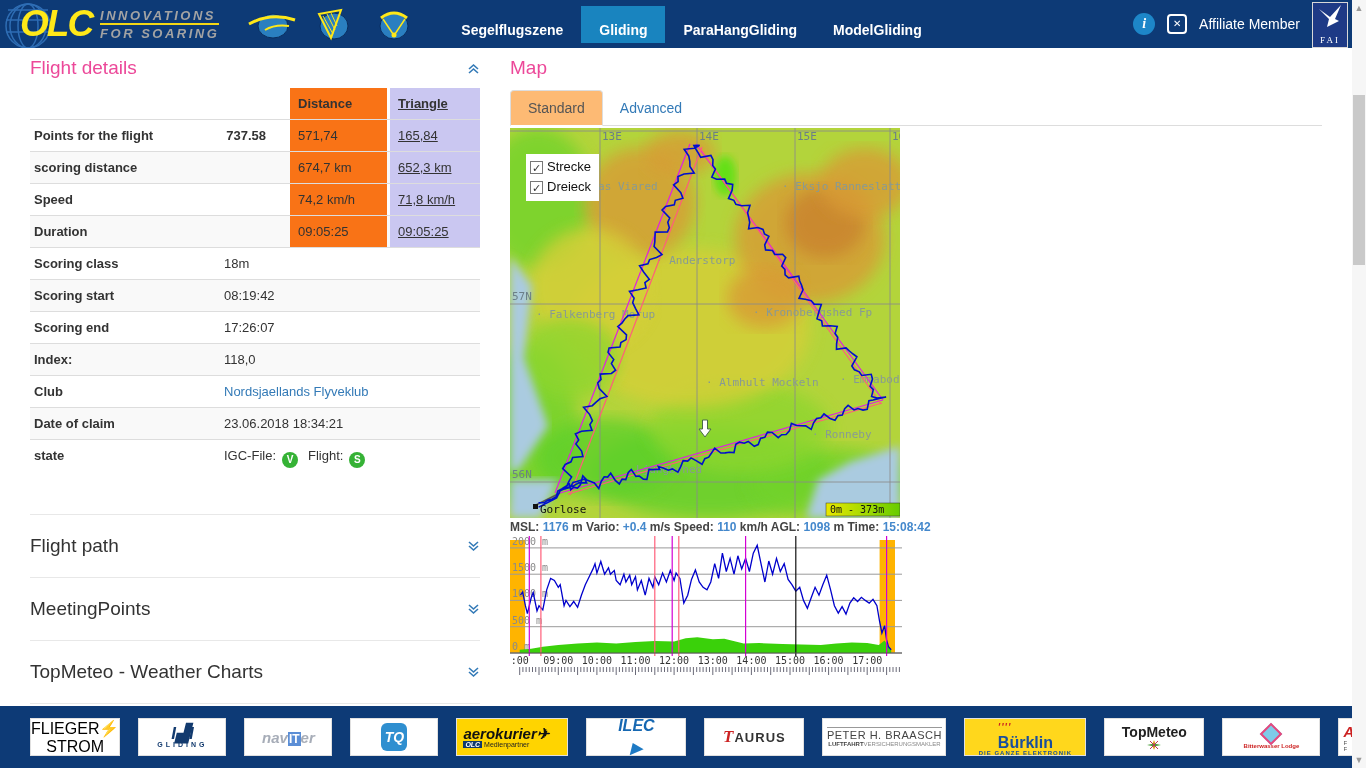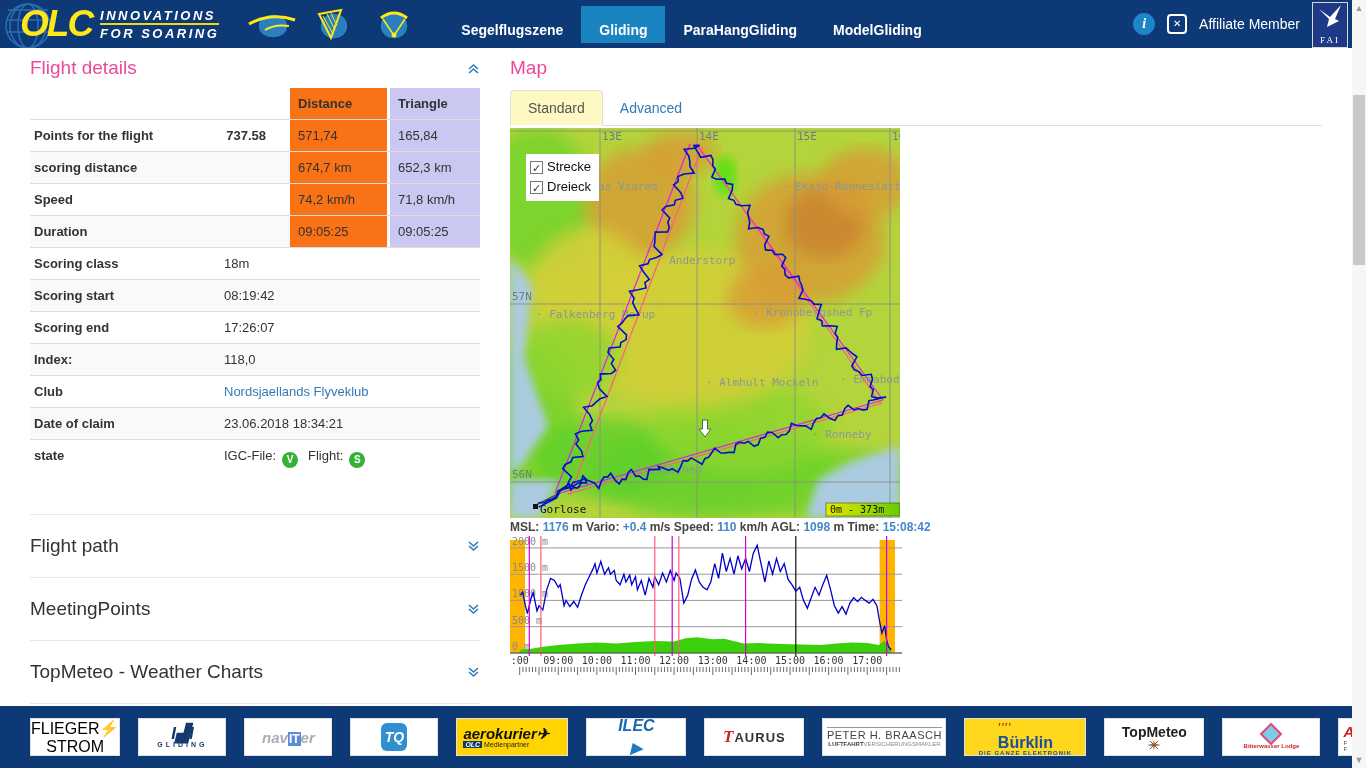--- a/index.html
+++ b/index.html
@@ -8,21 +8,21 @@
   .page { position:relative; width:1366px; height:768px; background:#fff; overflow:hidden; }
 
   
   header { position:absolute; top:0; left:0; width:1352px; height:48px; background:#0d3a76;
            display:flex; align-items:center; z-index:6; }
   .brand { display:flex; align-items:center; height:48px; padding-left:6px; position:relative; cursor:pointer; }
   .brand .globe { position:absolute; left:2px; top:0px; }
   .olc-text { font-size:37px; font-weight:bold; font-style:italic; color:#ffe818; letter-spacing:-2px;
               position:relative; z-index:2; line-height:48px; padding-left:14px; }
   .tagline { display:flex; flex-direction:column; margin-left:8px; position:relative; z-index:2; }
-  .tagline span { color:#ffffff; font-size:13px; font-weight:bold; font-style:italic; letter-spacing:2.5px; line-height:15px; }
+  .tagline span { color:#a3a3a3; font-size:13px; font-weight:bold; font-style:italic; letter-spacing:2.5px; line-height:15px; }
   .tagline .t2 { border-top:2px solid #f3d715; padding-top:1px; }
   .sport-icons { display:flex; gap:14px; margin-left:26px; align-items:center; }
   .sport-icons svg { display:block; }
   nav { display:flex; height:37px; margin-left:26px; }
   .nav-item { color:#fff; font-size:14px; font-weight:bold; padding:0 18px; line-height:48px; cursor:pointer; }
   .nav-item.active { background:#1984bf; }
   .header-right { margin-left:auto; display:flex; align-items:center; gap:12px; padding-right:4px; }
   .info-icon { width:22px; height:22px; border-radius:50%; background:#1d86c8; color:#fff;
                font-family:"Liberation Serif", serif; font-style:italic; font-weight:bold;
                font-size:14px; text-align:center; line-height:22px; cursor:pointer; }
@@ -46,39 +46,39 @@
   .chev { cursor:pointer; }
 
   .fd-table { margin-top:9px; }
   .fd-row { display:grid; grid-template-columns:190px 70px 97px 3px 90px; align-items:stretch; }
   .fd-row.plain { grid-template-columns:190px 260px; }
   .fd-row .cell { font-size:13px; color:#333; padding:8px 8px 8px 4px; }
   .fd-row .lbl { font-weight:bold; }
   .fd-row .val { font-weight:normal; }
   .fd-row .val.num { font-weight:bold; text-align:right; padding-right:24px; }
   .fd-row .dist { background:#f97316; padding-left:8px; }
-  .fd-row .tri  { background:#cac7f1; padding-left:8px; grid-column:5; }
+  .fd-row .tri  { background:#cac7f1; padding-left:8px; grid-column:5;text-decoration:underline; }
   .fd-row.hdr .dist, .fd-row.hdr .tri { font-weight:bold; }
   .fd-row.data { border-top:1px solid #ddd; }
   .fd-row.data:nth-child(odd) { background:#f9f9f9; }
   .fd-link { color:#337ab7; cursor:pointer; }
   .state-badge { display:inline-block; width:16px; height:16px; border-radius:50%; background:#35b235;
                  color:#fff; font-size:10px; font-weight:bold; text-align:center; line-height:16px;
                  margin:0 10px 0 6px; vertical-align:-3px; }
 
   .left-sections { margin-top:38px; }
   .left-section { border-top:1px solid #e8e8e8; padding:20px 0 20px; display:flex;
                   align-items:center; justify-content:space-between; }
   .left-section h2 { font-size:19px; font-weight:normal; color:#333; }
 
   
   .right-col { position:absolute; left:510px; top:57px; width:812px; }
   .tabbar { display:flex; border-bottom:1px solid #ddd; margin-top:11px; height:36px; align-items:flex-end; }
   .tab { font-size:14px; padding:9px 17px; cursor:pointer; }
-  .tab.active { background:#fef9c3; color:#555; border:1px solid #ddd; border-bottom:1px solid #fff;
+  .tab.active { background:#fdba74; color:#555; border:1px solid #ddd; border-bottom:1px solid #fff;
                 border-radius:4px 4px 0 0; margin-bottom:-1px; }
   .tab.link { color:#337ab7; }
 
   .map-wrap { position:relative; width:390px; height:390px; margin-top:2px; }
   .map-overlay { position:absolute; left:16px; top:26px; background:#fff; padding:3px 8px 4px 4px; cursor:default; }
   .map-cbrow { display:flex; align-items:center; gap:4px; font-size:13px; color:#111; line-height:20px; }
   .cbx { width:13px; height:13px; border:1px solid #777; background:#fff; font-size:11px;
          line-height:12px; text-align:center; color:#333; cursor:pointer; }
 
   .statusline { width:396px; margin-top:2px; font-size:12px; font-weight:bold; color:#444; white-space:nowrap; }

